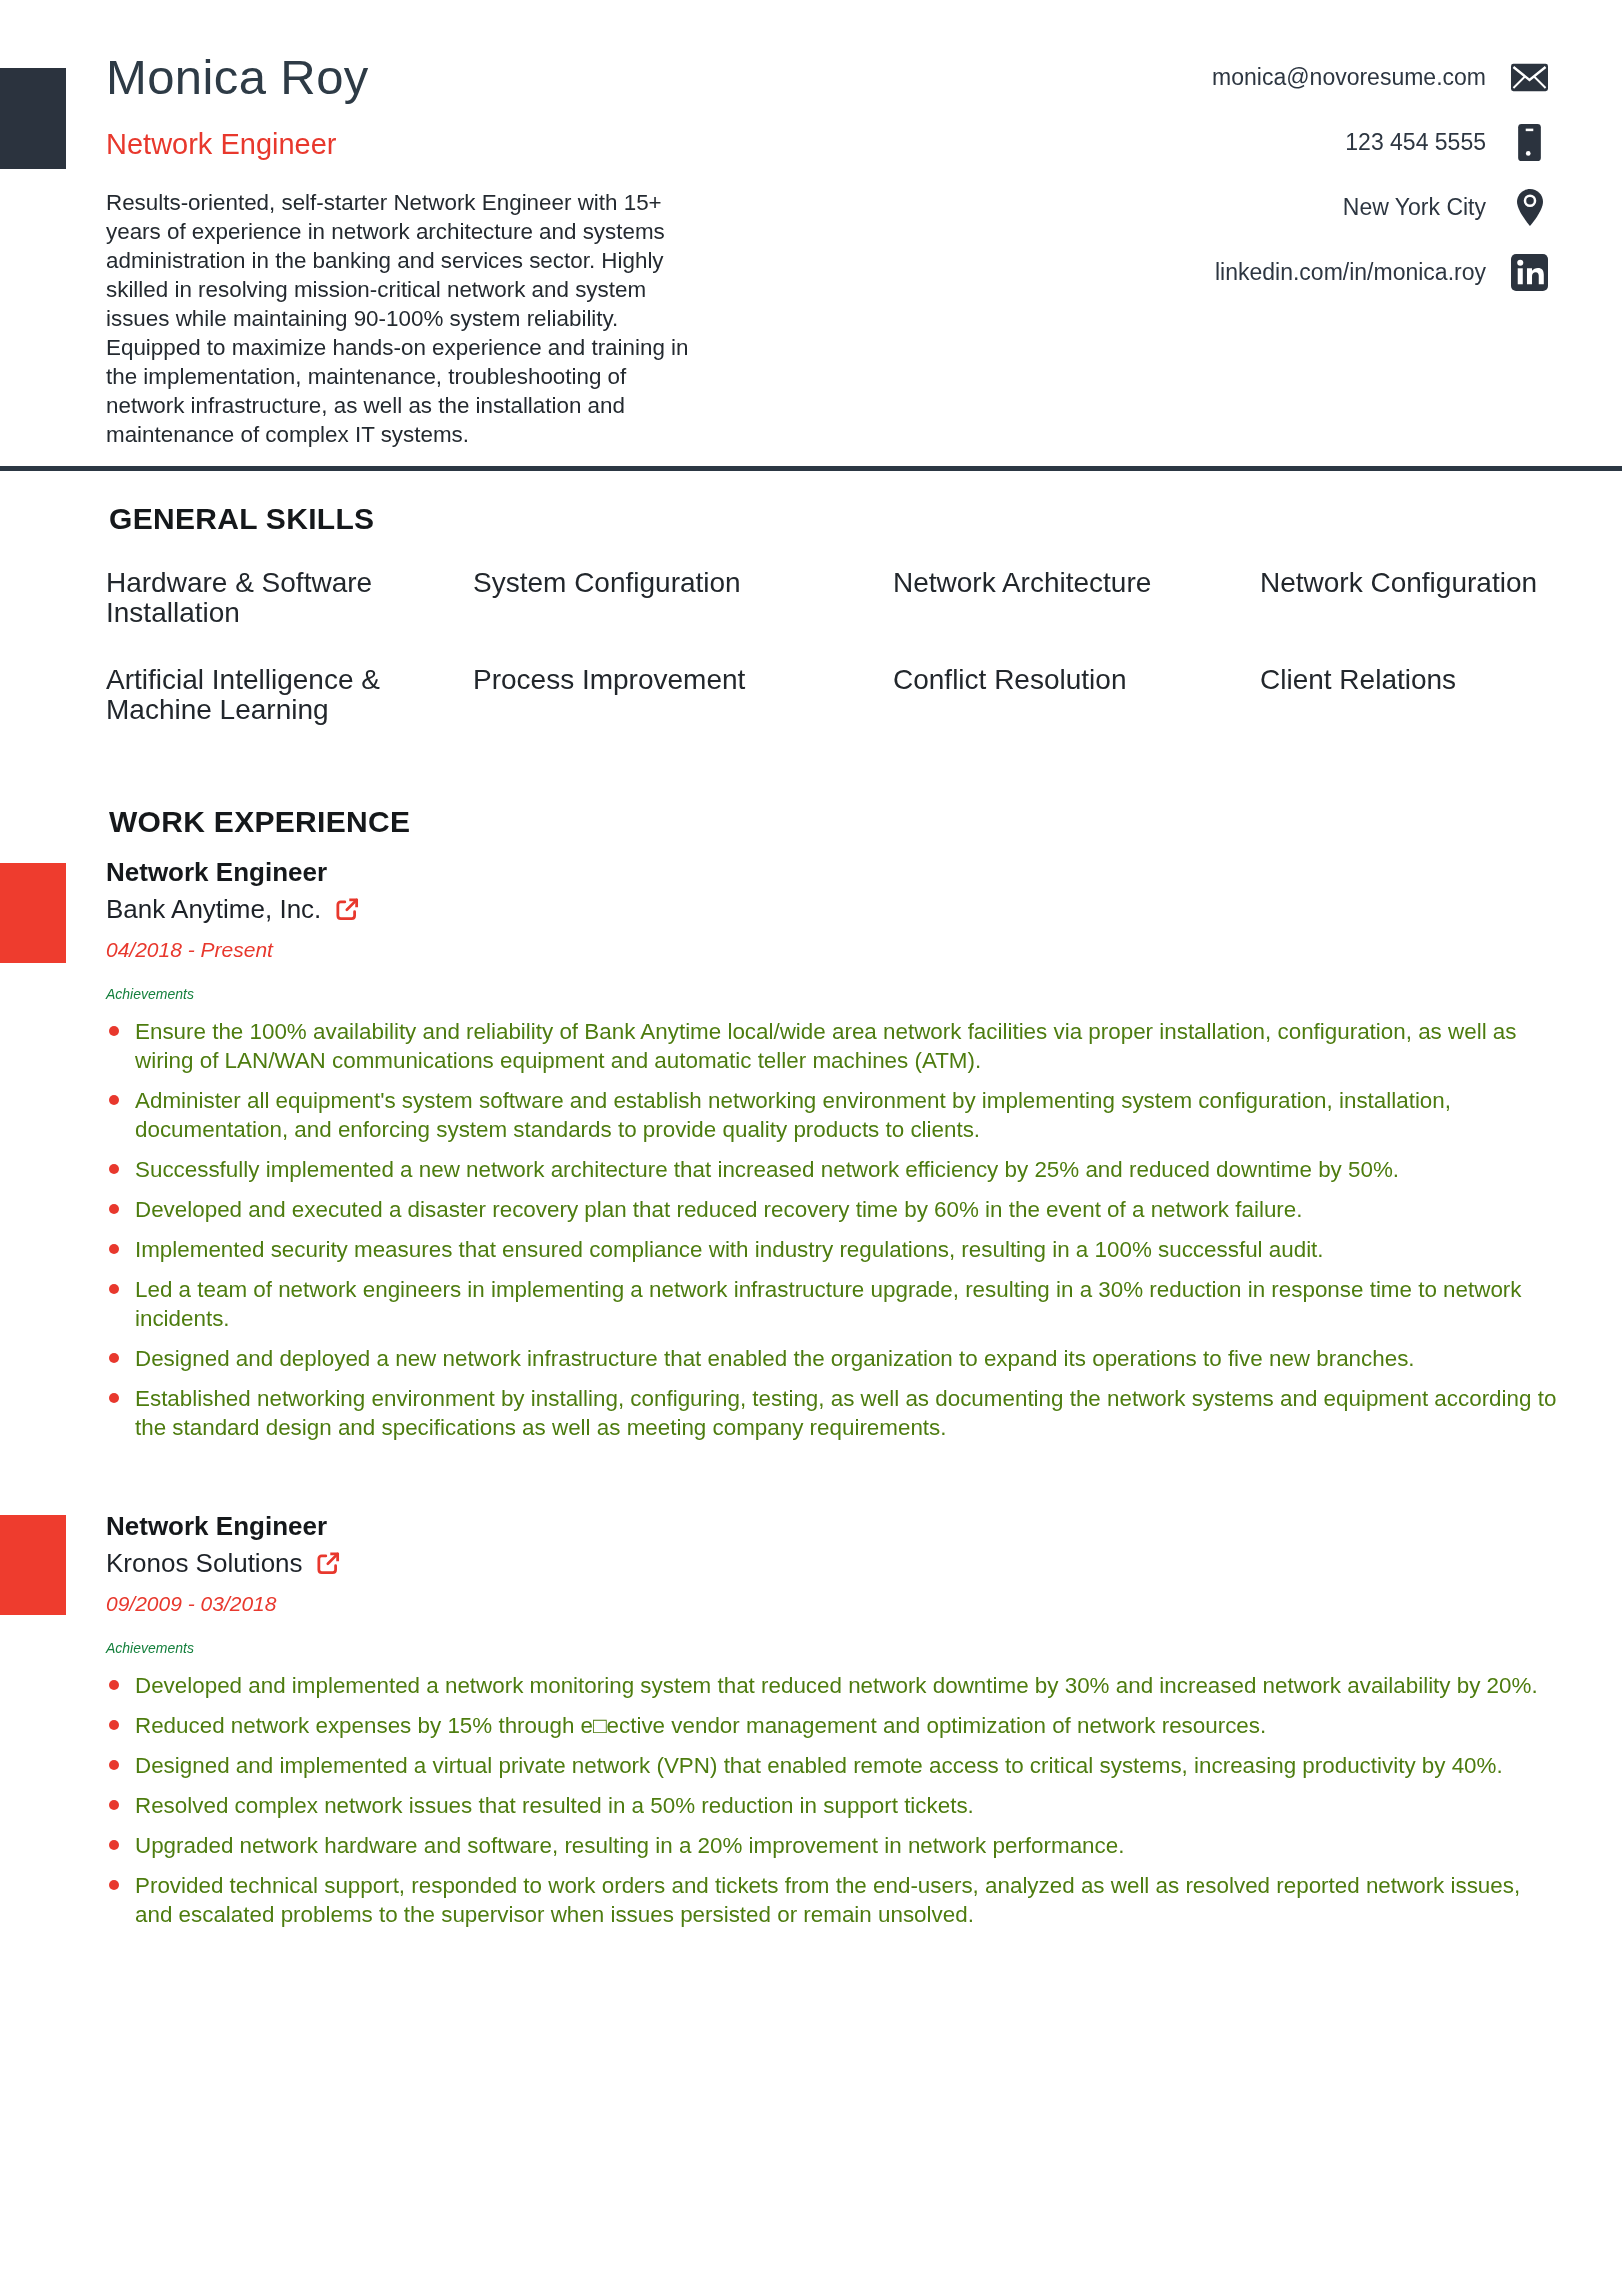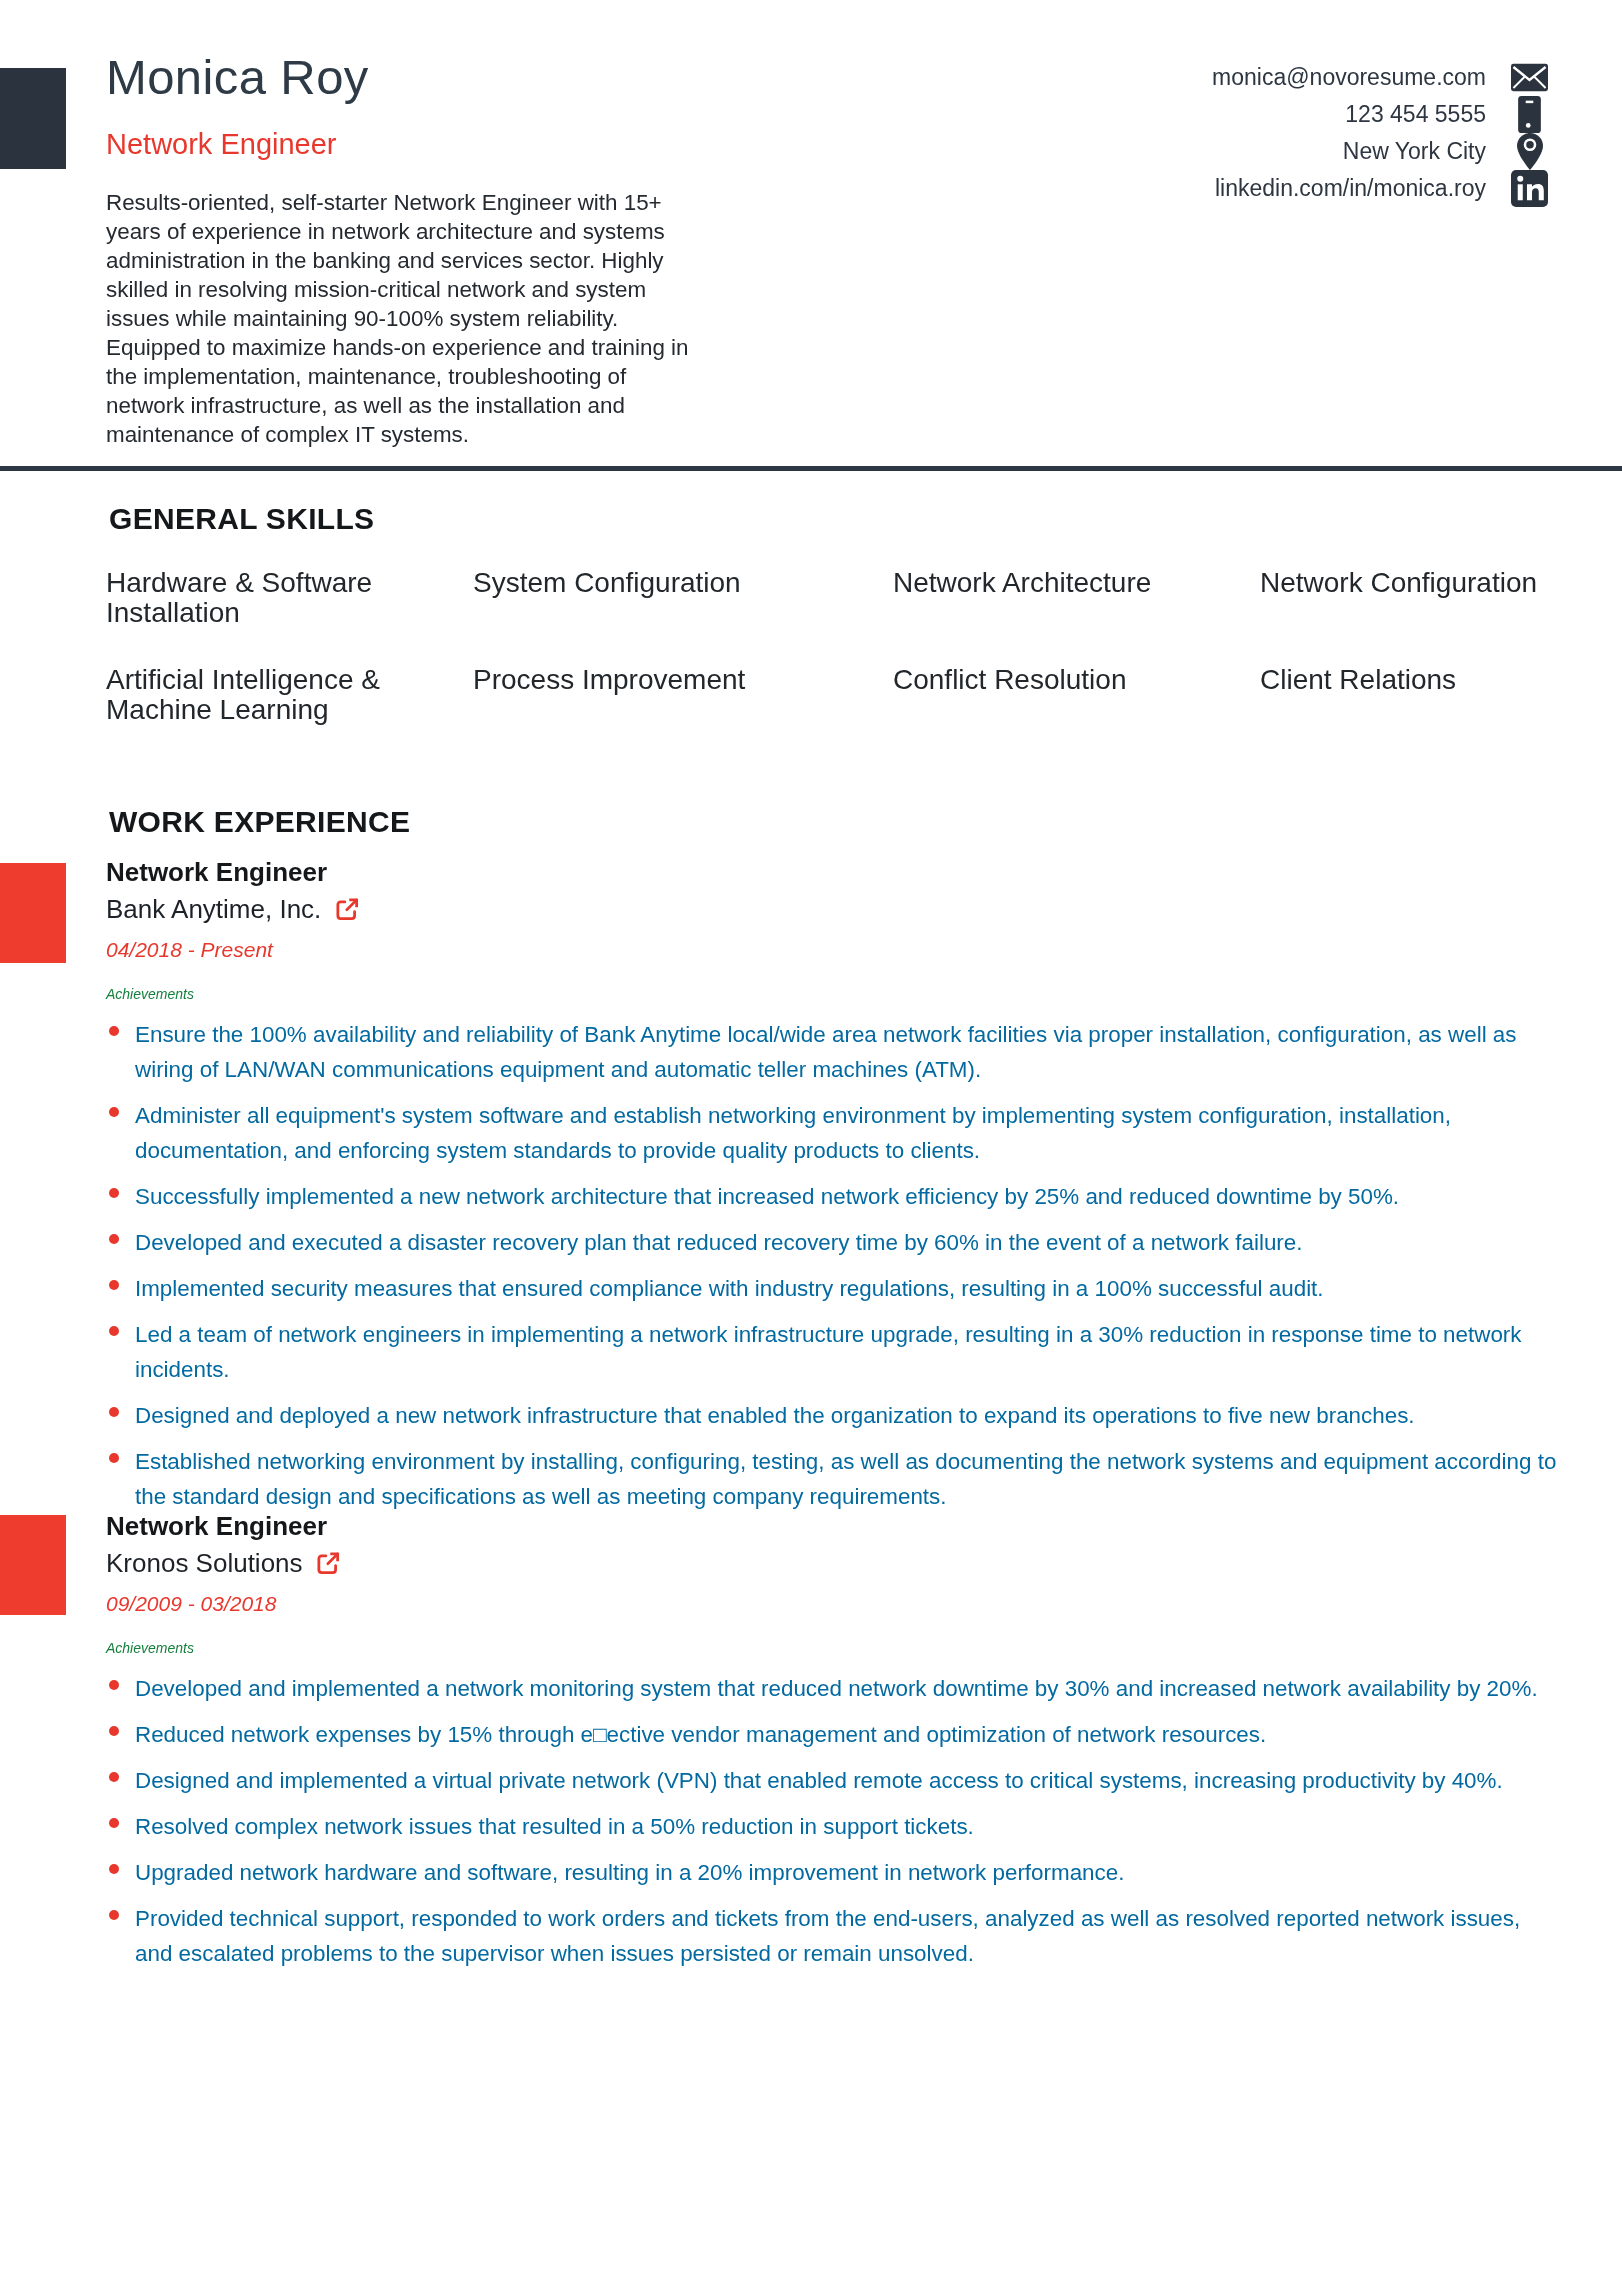--- a/index.html
+++ b/index.html
@@ -23,21 +23,21 @@
     position:absolute;left:106px;top:128px;
     font-size:29px;font-weight:400;color:#e8382d;
   }
   .summary{
     position:absolute;left:106px;top:188px;margin:0;
     width:596px;font-size:22.4px;line-height:29px;color:#242a30;
   }
 
   .contact{
     position:absolute;top:59px;right:74px;
-    display:flex;flex-direction:column;align-items:flex-end;
+    display:flex;flex-direction:column;gap:28px;align-items:flex-end;
   }
   .contact-row{
     display:flex;align-items:center;justify-content:flex-end;gap:25px;
     height:37px;font-size:23px;color:#2d3641;
   }
   .contact-row .icon{width:37px;display:flex;justify-content:center;align-items:center;}
 
   .divider{position:absolute;left:0;top:466px;width:1622px;height:5px;background:#2c3743;}
 
   .sec-heading{
@@ -55,21 +55,21 @@
   .job-title{margin:0;font-size:26px;font-weight:700;color:#15181b;line-height:31px;}
   .job-company{
     margin-top:6px;font-size:26px;font-weight:400;color:#1d2228;line-height:31px;
     display:flex;align-items:center;gap:13.5px;
   }
   .job-date{margin-top:12.7px;font-size:21px;font-style:italic;color:#e8382d;line-height:24.5px;}
   .job-ach{margin-top:20px;font-size:14px;font-style:italic;color:#15803d;line-height:24.5px;}
   .bullets{list-style:none;margin:10px 0 0 0;padding:0;}
   .bullets li{
     position:relative;padding-left:29px;margin-bottom:11px;
-    font-size:22.4px;line-height:35px;color:#0369a1;
+    font-size:22.4px;line-height:29px;color:#4d7c0f;
   }
   .bullets .dot{
     position:absolute;left:2.5px;top:9.3px;width:10px;height:10px;
     border-radius:50%;background:#e8382d;
   }
 
   .page-footer{
     position:absolute;right:74px;top:2220px;
     font-size:20px;font-style:italic;color:#6f6f6f;
   }

